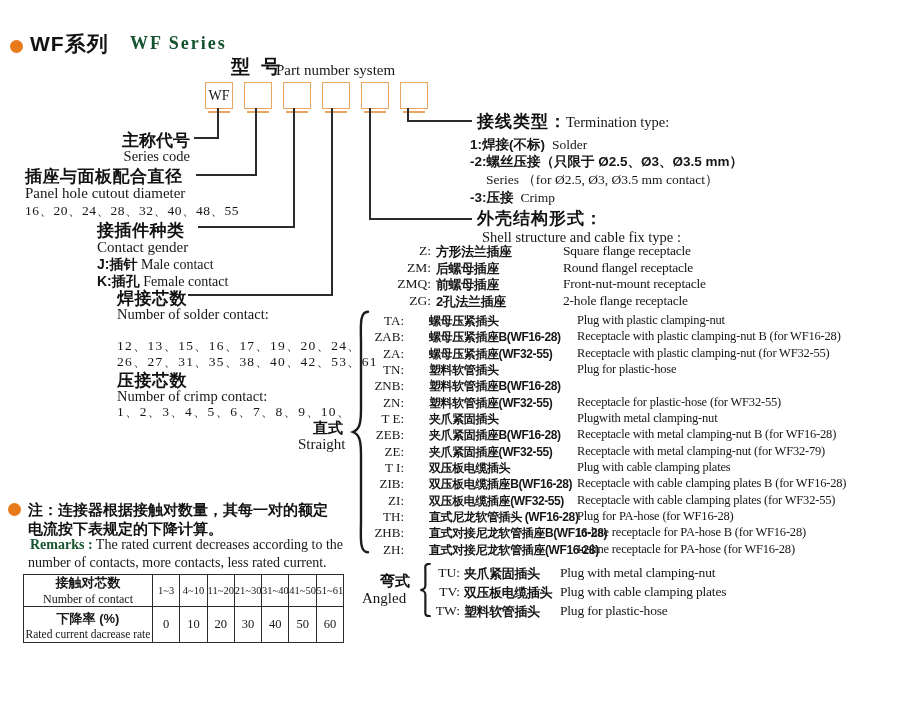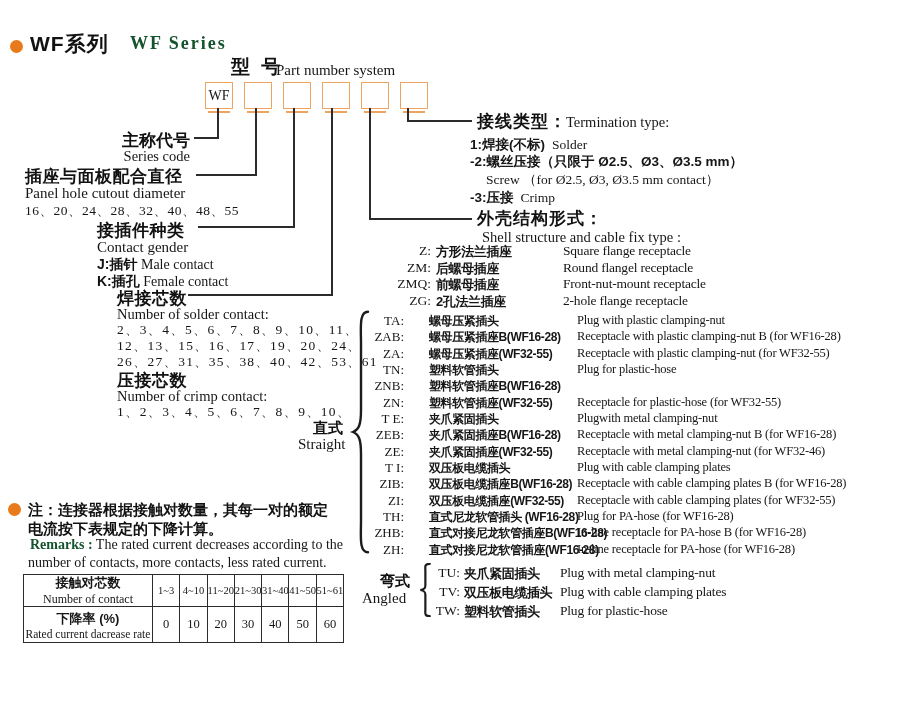--- a/index.html
+++ b/index.html
@@ -145,39 +145,38 @@
     <span class="cnb">J:插针</span>
     <span class="ens">Male contact</span>
   </div>
   <div class="abs" style="left:97px;top:273px;font-size:14px;white-space:nowrap;">
     <span class="cnb">K:插孔</span>
     <span class="ens">Female contact</span>
   </div>
 
   <div class="abs cnb fld-cn" style="left:117px;top:287px;letter-spacing:0.5px;">焊接芯数</div>
   <div class="abs ens fld-en" style="left:117px;top:306px;">Number of solder contact:</div>
-  <div class="abs ens numline" style="left:117px;top:321px;">2、3、4、5、6、7、8、9、10、11、</div>
   <div class="abs ens numline" style="left:117px;top:337px;">12、13、15、16、17、19、20、24、</div>
   <div class="abs ens numline" style="left:117px;top:353px;">26、27、31、35、38、40、42、53、61</div>
 
   <div class="abs cnb fld-cn" style="left:117px;top:369px;letter-spacing:0.5px;">压接芯数</div>
   <div class="abs ens fld-en" style="left:117px;top:388px;">Number of crimp contact:</div>
   <div class="abs ens numline" style="left:117px;top:403px;">1、2、3、4、5、6、7、8、9、10、</div>
 
   <div class="abs cnb" style="left:477px;top:110px;font-size:17px;letter-spacing:1px;">接线类型：</div>
   <div class="abs ens" style="left:566px;top:114px;font-size:14.5px;">Termination type:</div>
 
   <div class="abs t-opt" style="left:470px;top:136px;">
     <span class="pre">1:</span><span class="cn">焊接(不标)</span><span class="en">Solder</span>
   </div>
   <div class="abs t-opt" style="left:470px;top:153px;">
     <span class="pre">-2:</span><span class="cn">螺丝压接（只限于 Ø2.5、Ø3、Ø3.5 mm）</span>
   </div>
   <div class="abs t-opt" style="left:486px;top:171px;">
-    <span class="en" style="margin-left:0;">Screw （for Ø2.5, Ø3, Ø3.5 mm contact）</span>
+    <span class="en" style="margin-left:0;">Series （for Ø2.5, Ø3, Ø3.5 mm contact）</span>
   </div>
   <div class="abs t-opt" style="left:470px;top:189px;">
     <span class="pre">-3:</span><span class="cn">压接</span><span class="en">Crimp</span>
   </div>
 
   <div class="abs cnb" style="left:477px;top:207px;font-size:17px;letter-spacing:1px;">外壳结构形式：</div>
   <div class="abs ens" style="left:482px;top:229px;font-size:14.5px;">Shell structure and  cable fix type :</div>
 
   <div id="shell-rows" class="rowset">
 
@@ -258,21 +257,21 @@
 
       <div class="lrow">
         <span class="r-code">ZEB:</span>
         <span class="r-cn">夹爪紧固插座B(WF16-28)</span>
         <span class="r-en">Receptacle with metal clamping-nut B (for WF16-28)</span>
       </div>
 
       <div class="lrow">
         <span class="r-code">ZE:</span>
         <span class="r-cn">夹爪紧固插座(WF32-55)</span>
-        <span class="r-en">Receptacle with metal clamping-nut (for WF32-46)</span>
+        <span class="r-en">Receptacle with metal clamping-nut (for WF32-79)</span>
       </div>
 
       <div class="lrow">
         <span class="r-code">T I:</span>
         <span class="r-cn">双压板电缆插头</span>
         <span class="r-en">Plug with cable clamping plates</span>
       </div>
 
       <div class="lrow">
         <span class="r-code">ZIB:</span>

